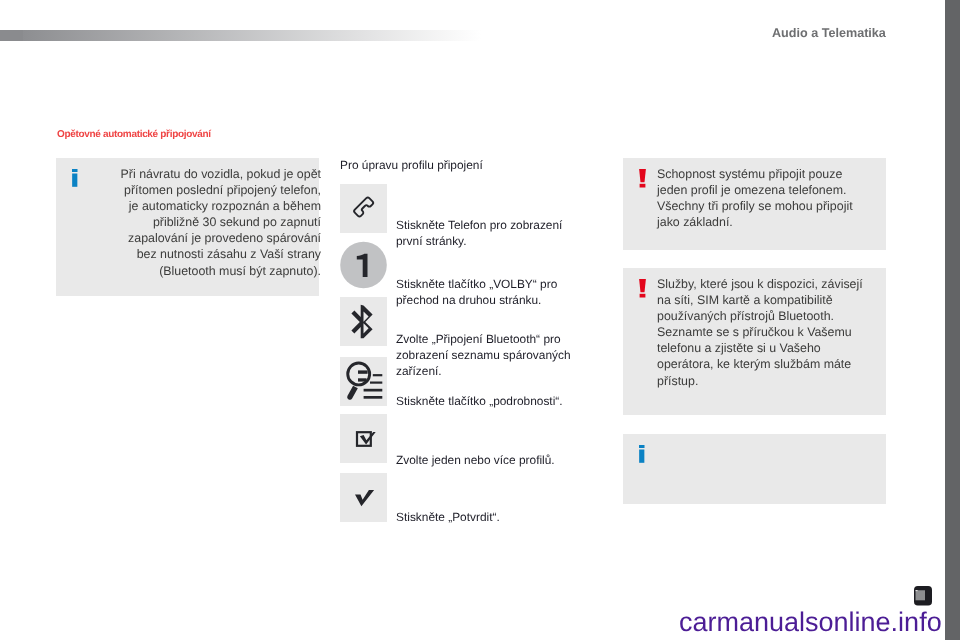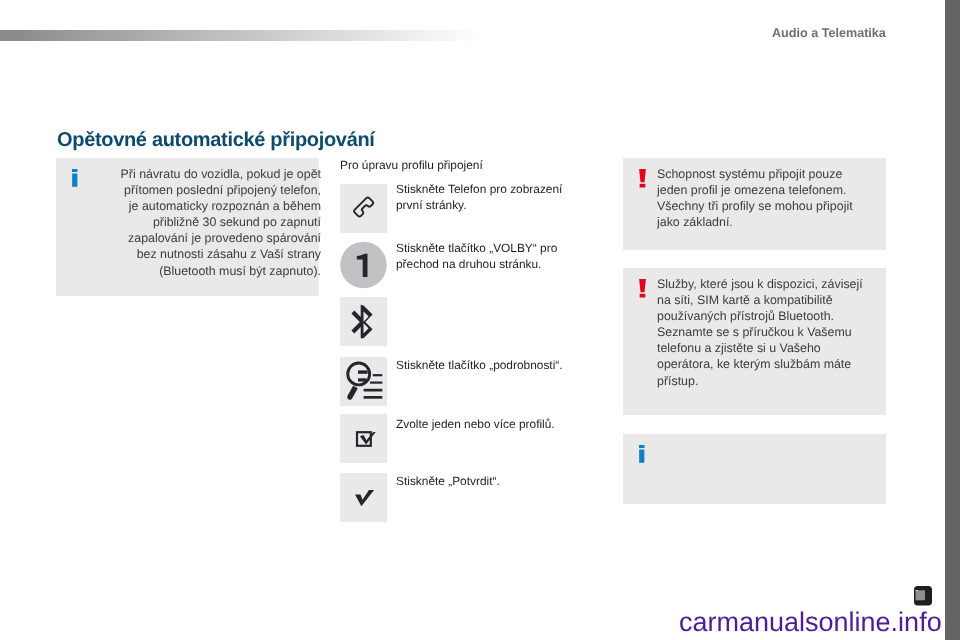--- a/index.html
+++ b/index.html
@@ -4,35 +4,35 @@
 <style>
   html,body{margin:0;padding:0;}
   body{width:960px;height:640px;background:#ffffff;font-family:"Liberation Sans",sans-serif;position:relative;overflow:hidden;
        -webkit-font-smoothing:antialiased;text-rendering:geometricPrecision;}
   #page{position:absolute;left:0;top:0;width:960px;height:640px;background:#fff;}
   .rightband{position:absolute;right:0;top:0;width:15px;height:640px;background:#636466;}
   .topbar{position:absolute;left:0;top:30px;width:481px;height:11px;
     background:linear-gradient(to right,#8d8e91 0%,#8d8e91 4.6%,#ffffff 100%);}
   .topbar-seg{position:absolute;left:0;top:30px;width:23px;height:11px;background:#8a8b8e;}
   .chapter{position:absolute;left:772px;top:26px;font-size:12.6px;font-weight:bold;color:#6e6f71;letter-spacing:0px;}
-  .title{position:absolute;left:57px;top:129px;font-size:20px;font-weight:bold;color:#0c4a6e;letter-spacing:-.32px;}
+  .title{position:absolute;left:57px;top:129px;font-size:10px;font-weight:bold;color:#ef4444;letter-spacing:-.32px;}
 
   .greybox{position:absolute;background:#e9e9e9;}
   .bodytext{font-size:12.4px;line-height:16.1px;color:#3c3c3b;white-space:pre-line;}
   .boldtext{font-size:11.9px;line-height:15.8px;font-weight:normal;color:#1d1d27;white-space:pre-line;}
 
   
   #leftbox{left:56px;top:158px;width:263px;height:138px;}
   #leftbox .ic{position:absolute;left:15.6px;top:11.4px;}
   #leftbox .tx{position:absolute;left:35px;top:8px;width:230px;text-align:right;}
 
   
   .prochead{position:absolute;left:340px;top:158px;}
   .step-ic{position:absolute;left:340px;width:47px;height:49px;background:#e9e9e9;}
-  .step-tx{position:absolute;left:396px;width:195px;}
+  .step-tx{position:absolute;left:396px;width:195px;margin-top:36px;}
 
   
   .notice{position:absolute;left:623px;width:263px;background:#e9e9e9;}
   .notice .ic{position:absolute;left:15.5px;}
   .notice .tx{position:absolute;left:34px;top:8px;width:230px;}
 
   .footnote{position:absolute;left:623.5px;top:556px;width:280px;font-size:11.4px;line-height:16.3px;}
   .pagenum{position:absolute;z-index:2;left:916.5px;top:592px;font-size:10px;font-weight:bold;color:#a8a8a8;letter-spacing:.3px;margin-left:44px;}
   .bookicon{position:absolute;left:913.5px;top:585.5px;}
   .watermark{position:absolute;z-index:5;left:679px;top:607px;font-size:27px;color:#4c1d95;letter-spacing:0px;font-family:"Liberation Sans",sans-serif;}
@@ -83,20 +83,23 @@
     </svg>
   </div>
   <div class="step-tx boldtext" style="top:241px">Stiskněte tlačítko „VOLBY“ pro
 přechod na druhou stránku.</div>
 
   <div class="step-ic" style="top:297px">
     <svg width="47" height="49" viewBox="0 0 47 49">
       <path d="M 20.7 7.7 L 20.7 19.9 L 14.4 13.6 L 11.4 16.6 L 19.8 25.0 L 11.4 33.4 L 14.4 36.4 L 20.7 30.1 L 20.7 41.3 L 23.5 41.3 L 32.6 32.2 L 25.3 24.9 L 32.6 17.6 L 23.5 8.5 Z M 23.5 14.5 L 28.6 19.6 L 23.5 24.7 Z M 23.5 26.2 L 28.6 31.3 L 23.5 36.4 Z" fill="#25262b" fill-rule="evenodd"></path>
     </svg>
   </div>
+  <div class="step-tx boldtext" style="top:296px">Zvolte „Připojení Bluetooth“ pro
+zobrazení seznamu spárovaných
+zařízení.</div>
 
   <div class="step-ic" style="top:357px">
     <svg width="47" height="49" viewBox="0 0 47 49">
       <g fill="#25262b">
         <path d="M13.1 28.7 L17.8 31.3 L12.1 41.6 a2.7 2.7 0 0 1 -4.7 -2.6 Z"></path>
         <rect x="18.0" y="13.4" width="9.6" height="3.4"></rect>
         <rect x="18.0" y="21.3" width="8.5" height="3.3"></rect>
         <rect x="32.8" y="17.1" width="9.5" height="2.2"></rect>
         <rect x="30.0" y="24.5" width="12.3" height="2.2"></rect>
         <rect x="23.6" y="31.8" width="18.7" height="2.7"></rect>

